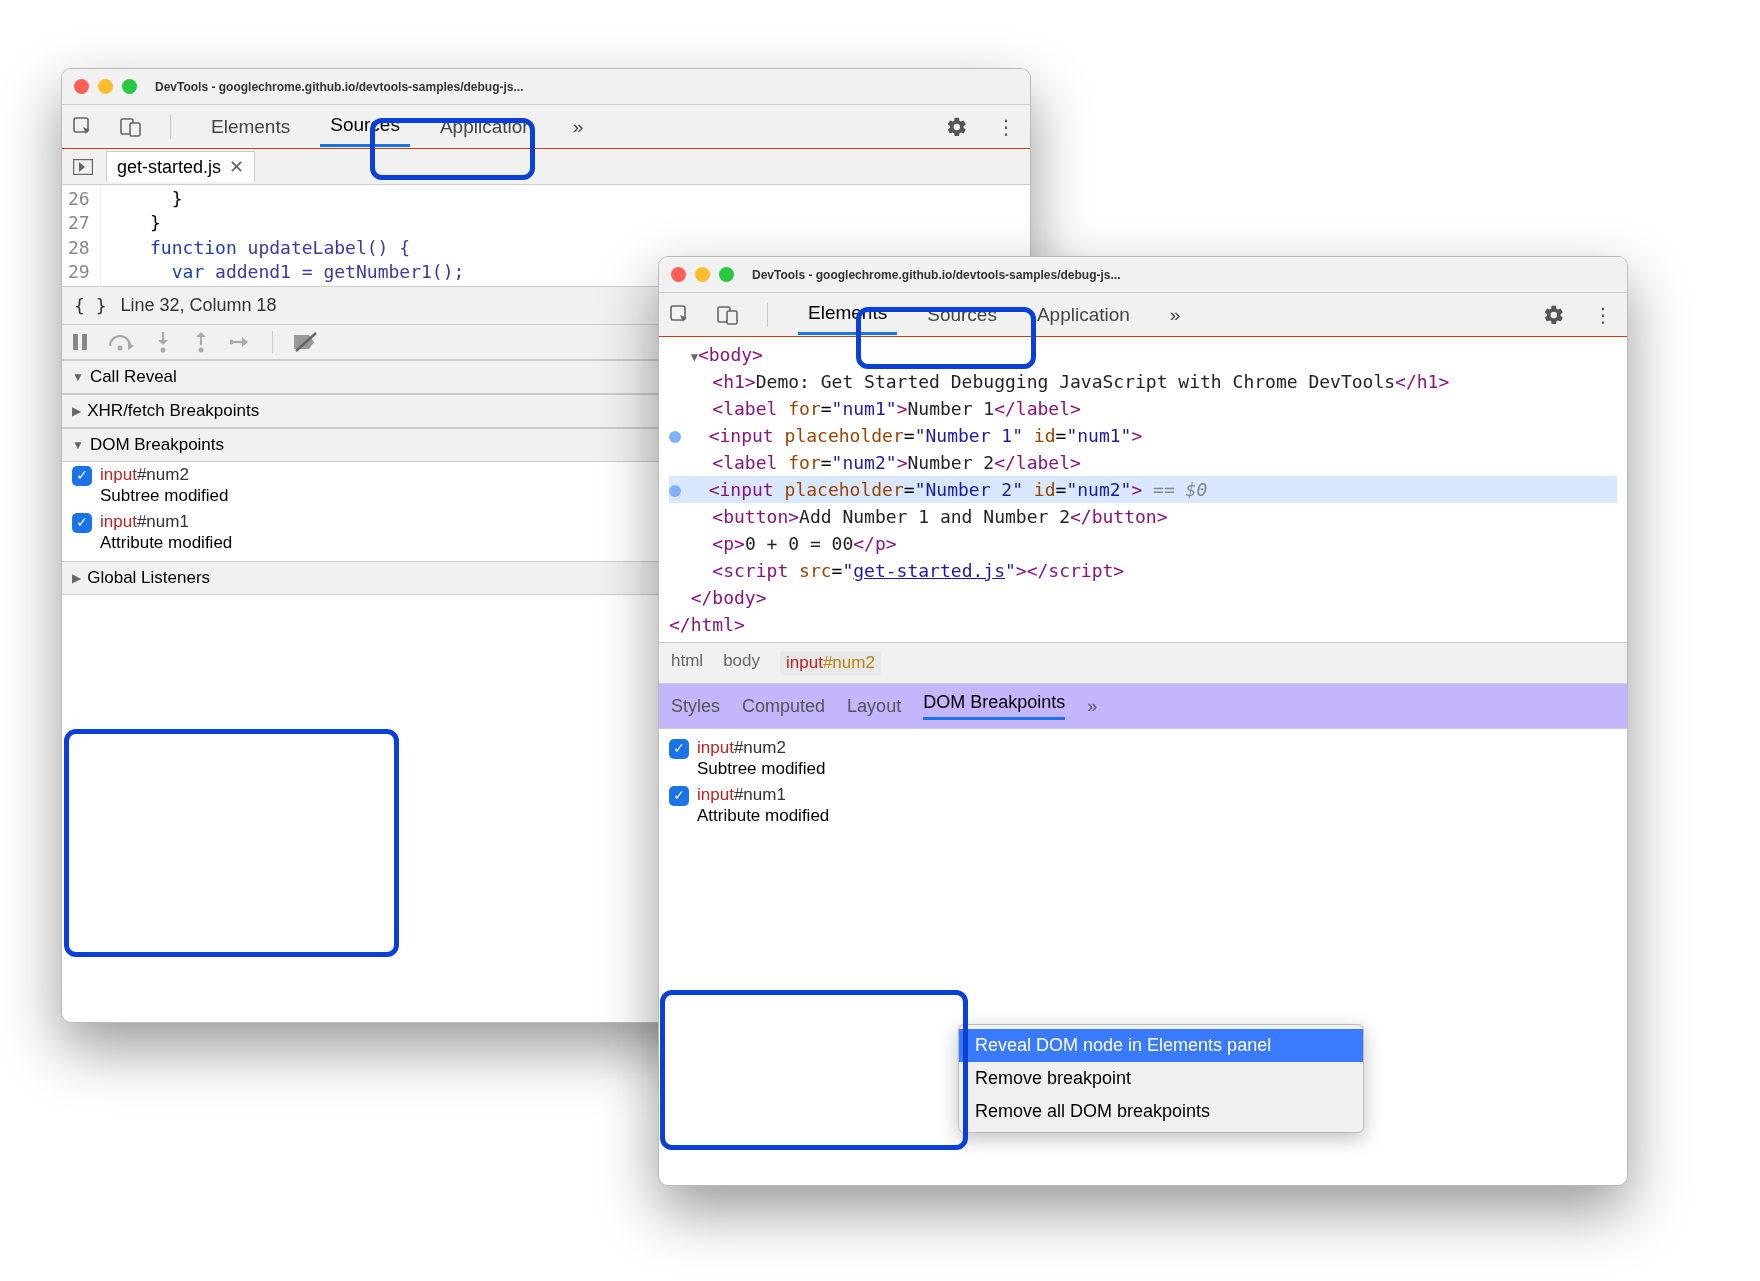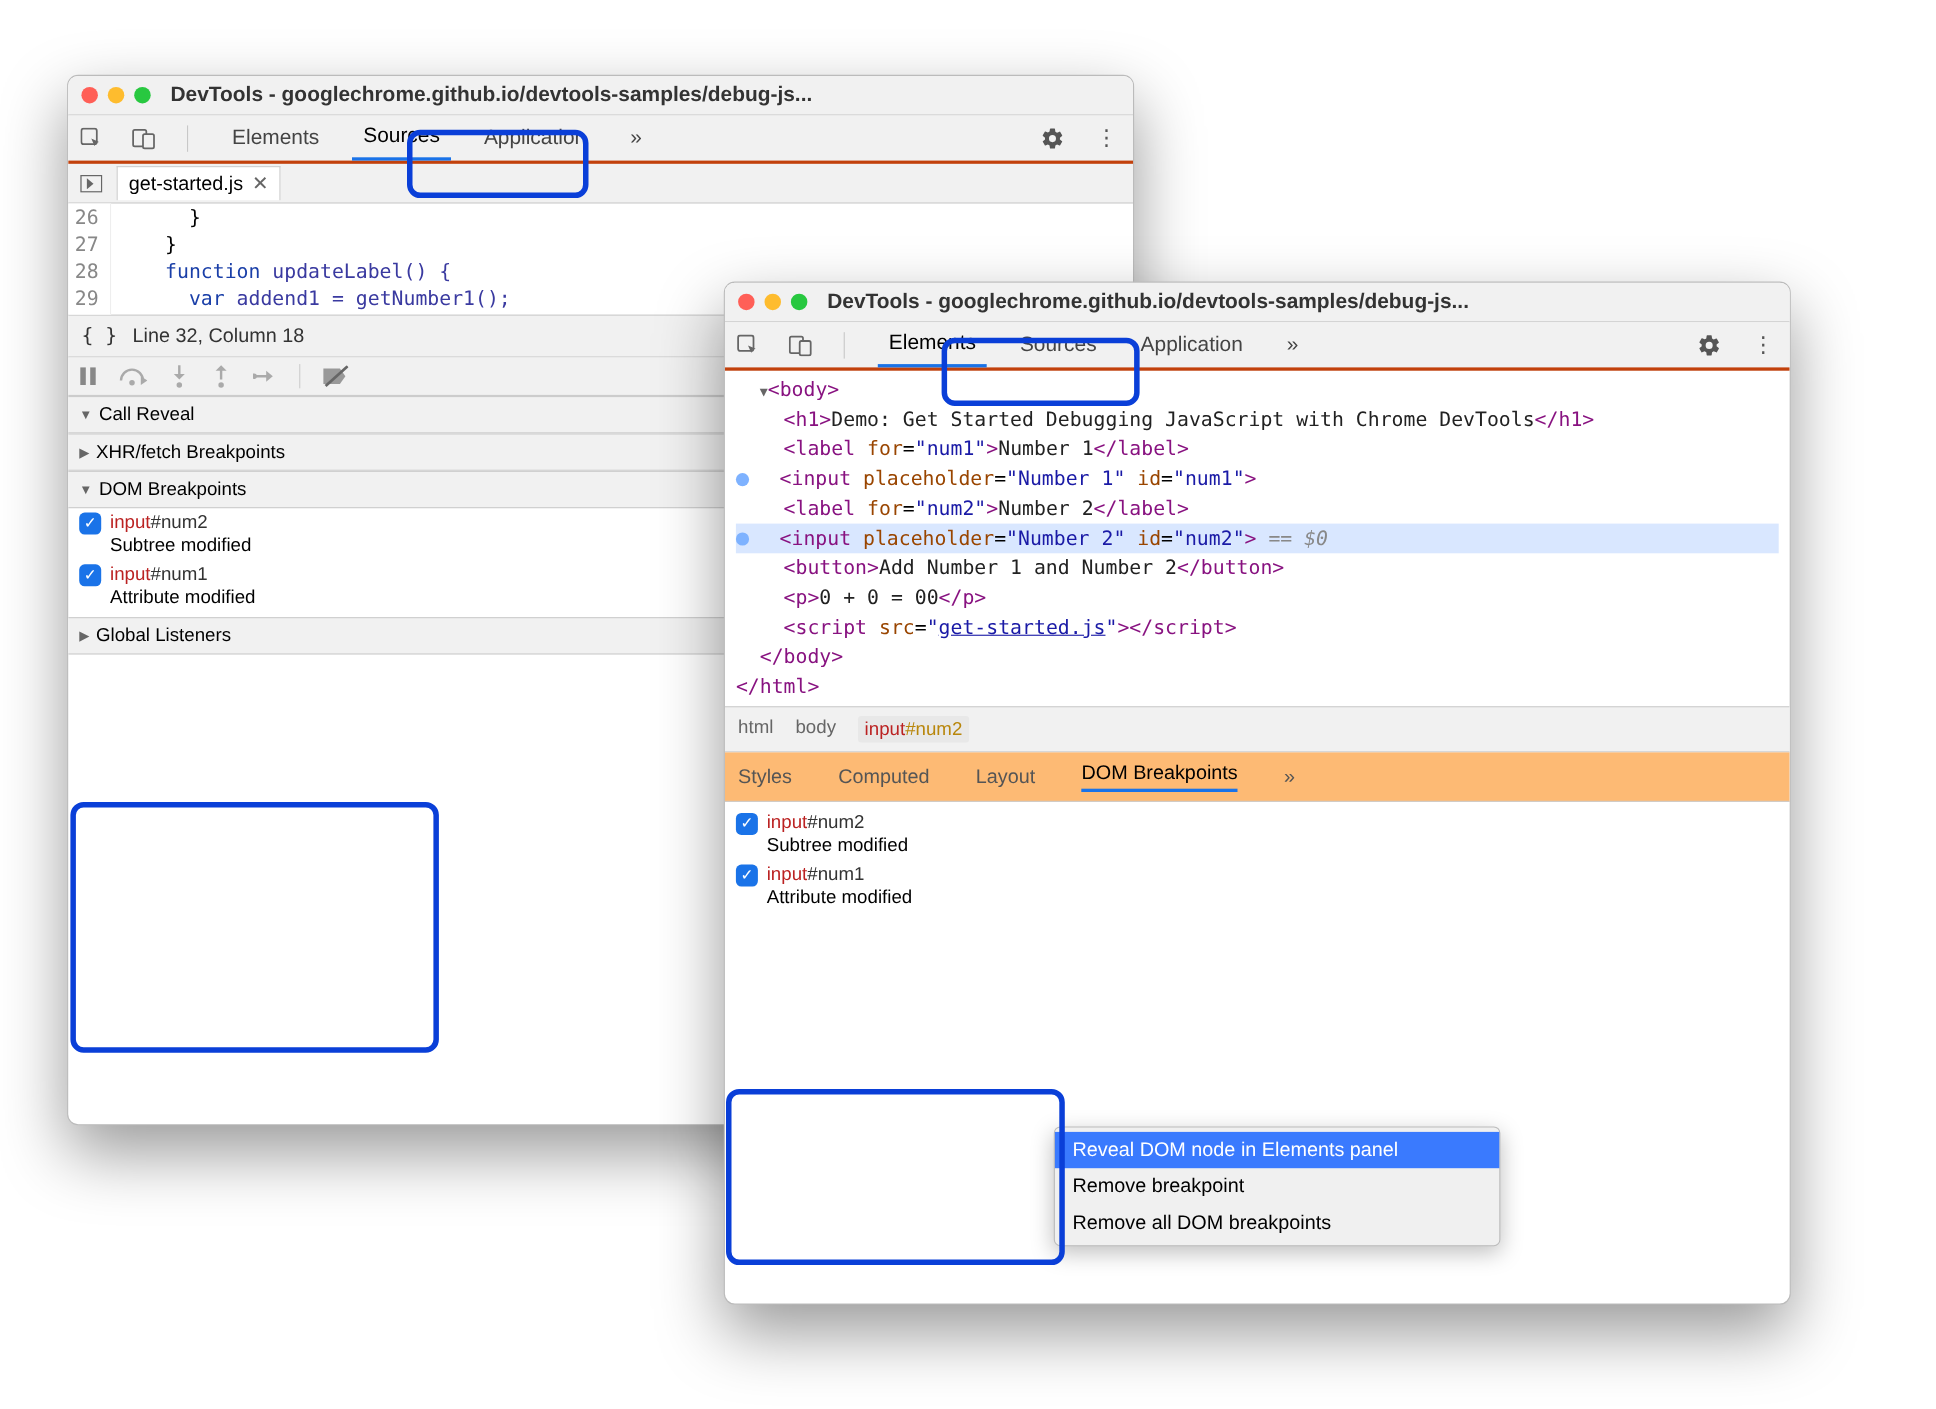--- a/index.html
+++ b/index.html
@@ -18,34 +18,34 @@
     box-shadow: 0 25px 60px rgba(0,0,0,0.4);
     overflow: hidden;
   }
   .titlebar {
     height: 36px;
     background: #f1f1f1;
     border-bottom: 1px solid #ccc;
     display: flex;
     align-items: center;
     padding: 0 12px;
-    font-size: 19px;
+    font-size: 12px;
     font-weight: 600;
     color: #333;
     gap: 8px;
   }
   .traffic { display: flex; gap: 9px; margin-right: 10px; }
   .traffic span { width: 15px; height: 15px; border-radius: 50%; }
   .traffic .red { background: #ff5f57; }
   .traffic .yellow { background: #febc2e; }
   .traffic .green { background: #28c840; }
   .toolbar {
     height: 44px;
     background: #f1f1f1;
-    border-bottom: 3px solid #c2410c;
+    border-bottom: 1px solid #c2410c;
     display: flex;
     align-items: center;
     padding: 0 8px;
     font-size: 19px;
     color: #333;
     gap: 22px;
   }
   .toolbar .divider { width: 1px; height: 24px; background: #c8c8c8; margin: 0 4px; }
   .icon-box { width: 26px; height: 26px; display: flex; align-items: center; justify-content: center; color: #555;}
   .tabs { display: flex; gap: 20px; margin-left: 4px; align-items:center; }
@@ -113,22 +113,22 @@
   .dom-line { white-space: pre; }
   .dom-selected { background:#d9e7ff; }
   .dom-dot { display:inline-block; width:12px; height:12px; border-radius:50%; background:#7eb2ff; margin-right:6px; vertical-align:middle;}
   .breadcrumb {
     background:#f1f1f1; border-top:1px solid #ccc; border-bottom:1px solid #ccc;
     padding:8px 12px; font-size:17px; display:flex; gap:20px;
   }
   .breadcrumb .bc { color:#666;}
   .breadcrumb .bc.sel { background:#e8e8e8; padding:2px 6px; border-radius:3px;}
   .subtabs {
-    background:#fdba74; border-bottom:1px solid #ccc;
-    padding: 8px 12px; font-size:18px; display:flex; gap:42px; color:#555; align-items:center;
+    background:#c4b5fd; border-bottom:1px solid #ccc;
+    padding: 8px 12px; font-size:18px; display:flex; gap:22px; color:#555; align-items:center;
   }
   .subtabs .st.active { color:#000; border-bottom:3px solid #1a73e8; padding-bottom:4px;}
   .ctxmenu {
     position:absolute; background:#f0f0f0; border:1px solid #bbb; border-radius:6px;
     box-shadow:0 6px 20px rgba(0,0,0,0.25); font-size:18px; padding:4px 0;
   }
   .ctxmenu .mi { padding:6px 16px; }
   .ctxmenu .mi.sel { background:#3a7afe; color:#fff; }
   .annot { color:#888; font-style:italic;}
   svg { display:block; }

